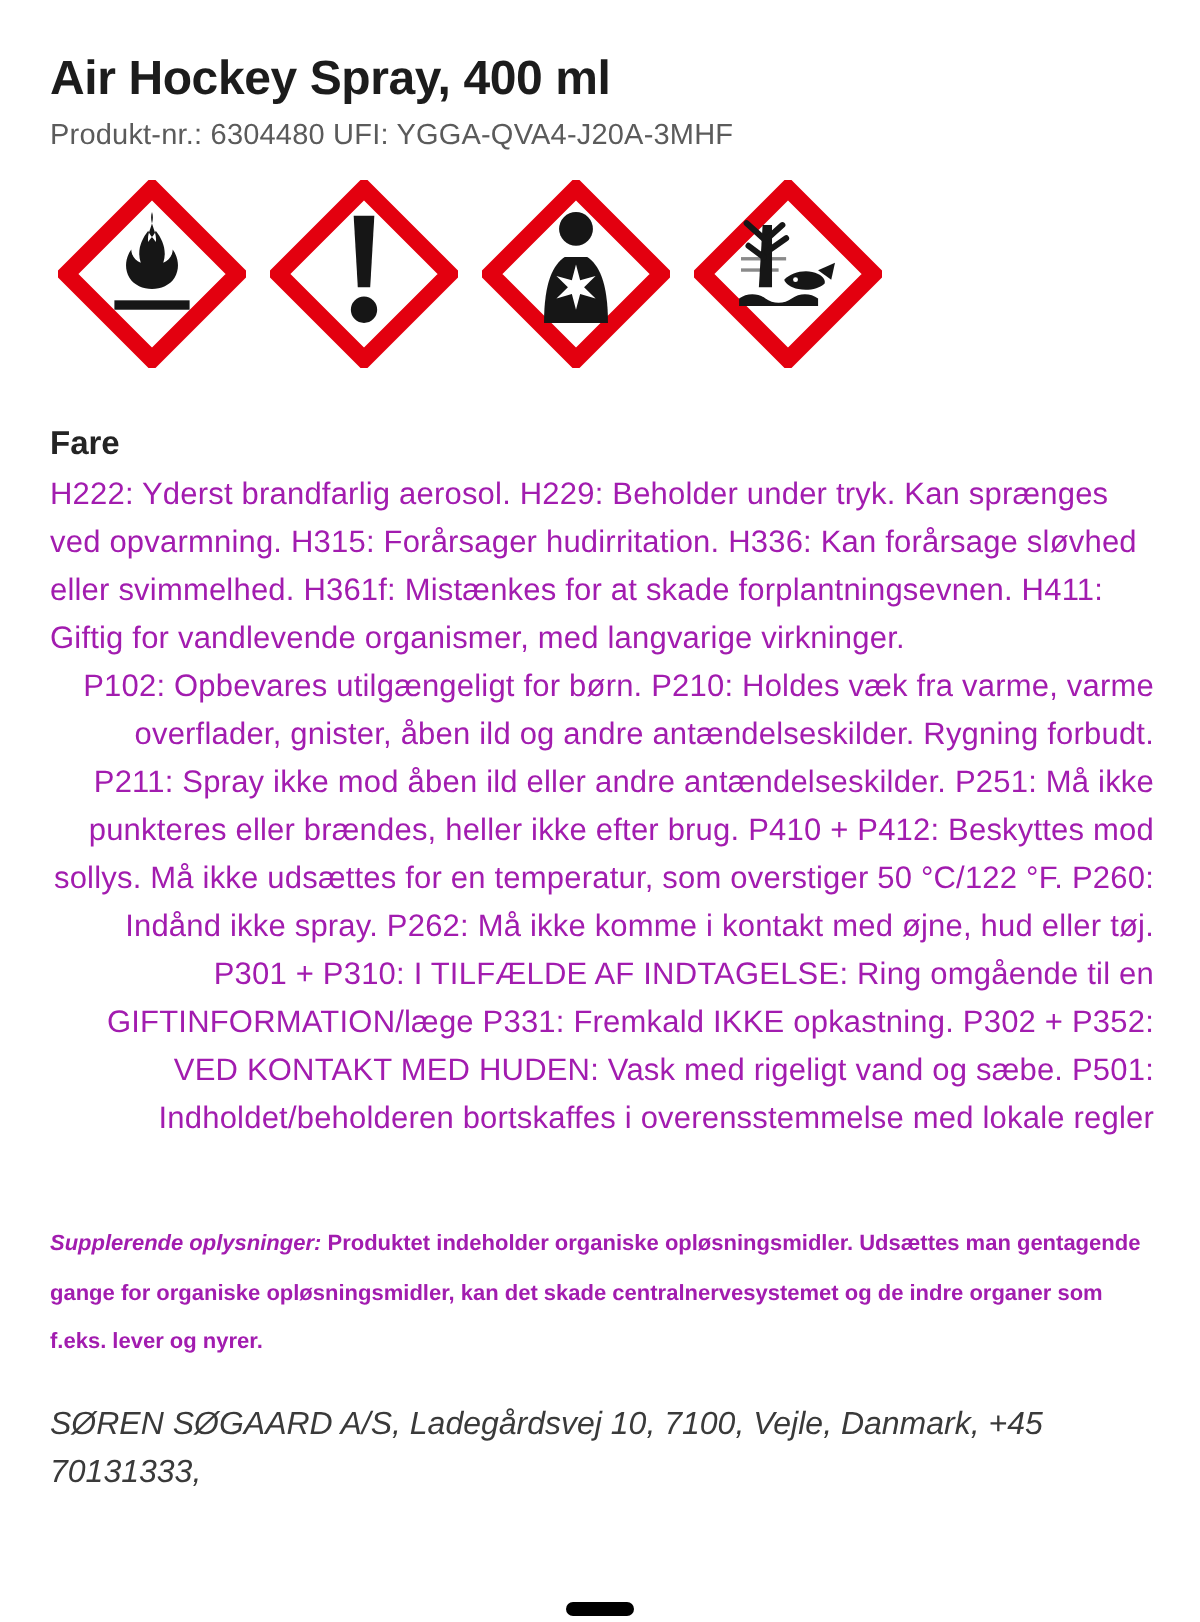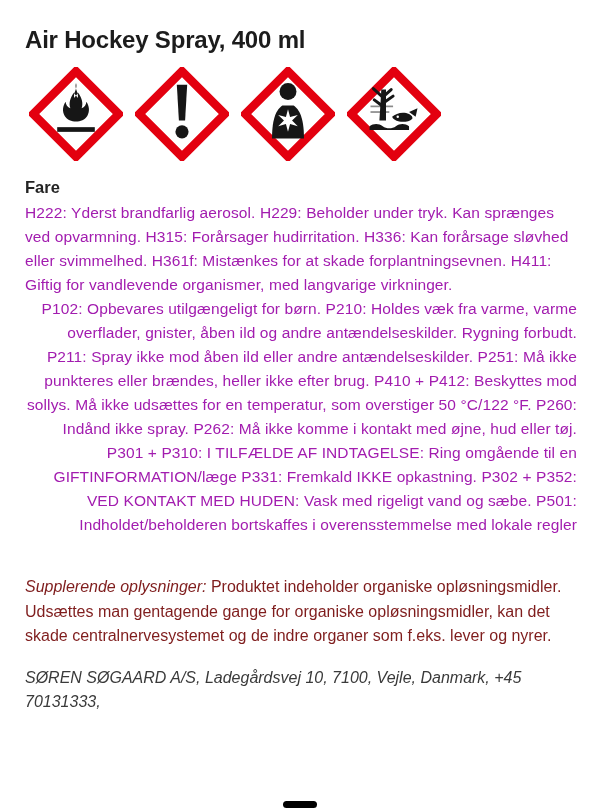--- a/index.html
+++ b/index.html
@@ -5,36 +5,37 @@
   html,body{margin:0;padding:0;background:#fff;}
   .page{position:relative;width:600px;height:811px;background:#ffffff;overflow:hidden;
         font-family:"Liberation Sans","DejaVu Sans",sans-serif;color:#1d1d1b;}
   .content{padding:26px 30px 0 25px;}
   .title{margin:0;font-size:24px;line-height:28px;font-weight:700;letter-spacing:-0.2px;color:#1c1c1c;}
   .meta{margin-top:5px;font-size:14.5px;line-height:18px;color:#5b5b5b;letter-spacing:0.1px;}
   .picto-row{display:flex;gap:12px;margin:13px 0 0 4px;}
   .picto{display:block;}
   .diamond{fill:#ffffff;stroke:var(--ghs-red,#e3000f);stroke-width:9;}
   .glyph{fill:#161616;}
-  .fare{margin-top:15px;font-size:16.5px;line-height:22px;font-weight:700;color:#242424;}
+  .fare{margin-top:27px;font-size:16.5px;line-height:22px;font-weight:700;color:#242424;}
   .body{margin:3px 0 0;font-size:15.5px;line-height:24px;color:#a21caf;width:552px;letter-spacing:0.1px;}
   p.body + p.body{margin-top:0;text-align:right;}
-  .supp{margin:38px 0 0;font-size:16px;line-height:24.5px;color:#7f1d1d;width:548px;}
+  .supp{margin:38px 0 0;font-size:11px;line-height:24.5px;color:#a21caf;width:548px;font-weight:bold;}
   .italic{font-style:italic;}
   .addr{margin:17px 0 16px;font-size:16px;line-height:24px;color:#3a3a3a;font-style:italic;width:548px;}
   .home-indicator{position:absolute;left:50%;transform:translateX(-50%);top:801px;
         width:34px;height:7px;border-radius:3.5px;background:#000;}
 </style>
 </head>
 <body>
 
 <div class="page">
   <div class="content">
 
     <h1 class="title">Air Hockey Spray, 400 ml</h1>
+    <div class="meta">Produkt-nr.: 6304480 UFI: YGGA-QVA4-J20A-3MHF</div>
 
     <div class="picto-row">
 
       <svg class="picto" width="94" height="94" viewBox="0 0 100 100">
         <polygon class="diamond" points="50,4.5 95.5,50 50,95.5 4.5,50"></polygon>
         <path class="glyph" d="M50 17c2 6-3 10-2 16 1-2 3-3 4-6 4 5 6 11 4 17 3-1 5-4 5-7 3 4 4 10 1 15-5 8-19 8-24 0-3-5-2-11 1-15 0 3 2 6 5 7-2-6 0-12 4-17 1 3 3 4 4 6 1-6-4-10-2-16z"></path>
         <rect class="glyph" x="30" y="64" width="40" height="5"></rect>
       </svg>
 
       <svg class="picto" width="94" height="94" viewBox="0 0 100 100">

